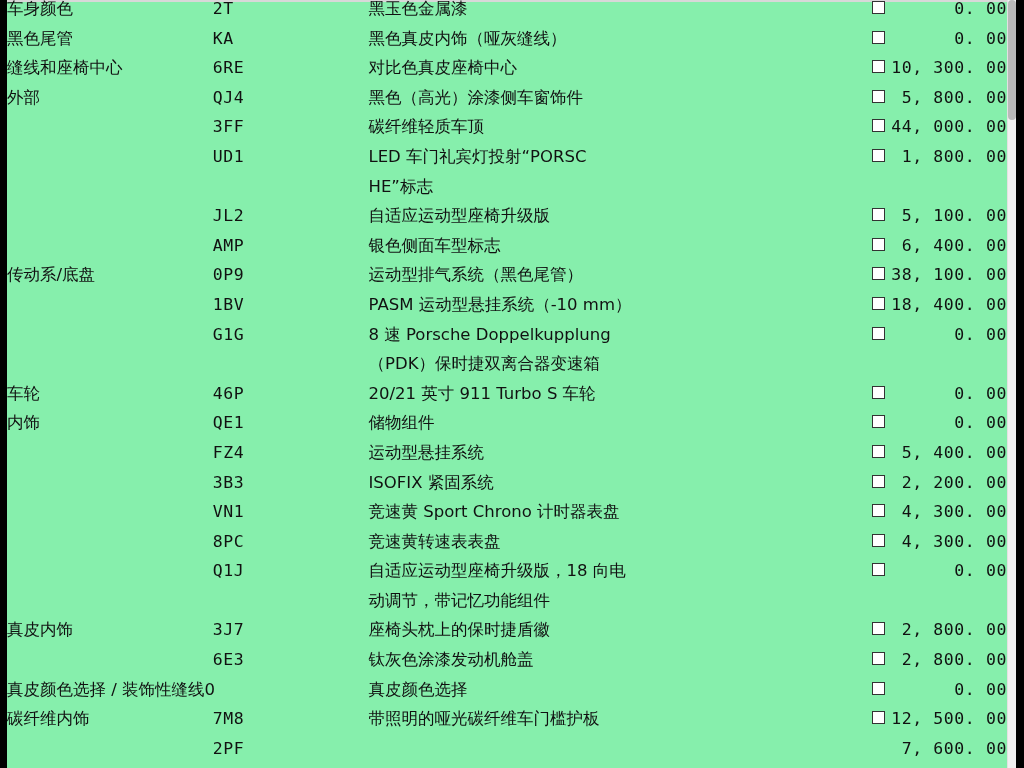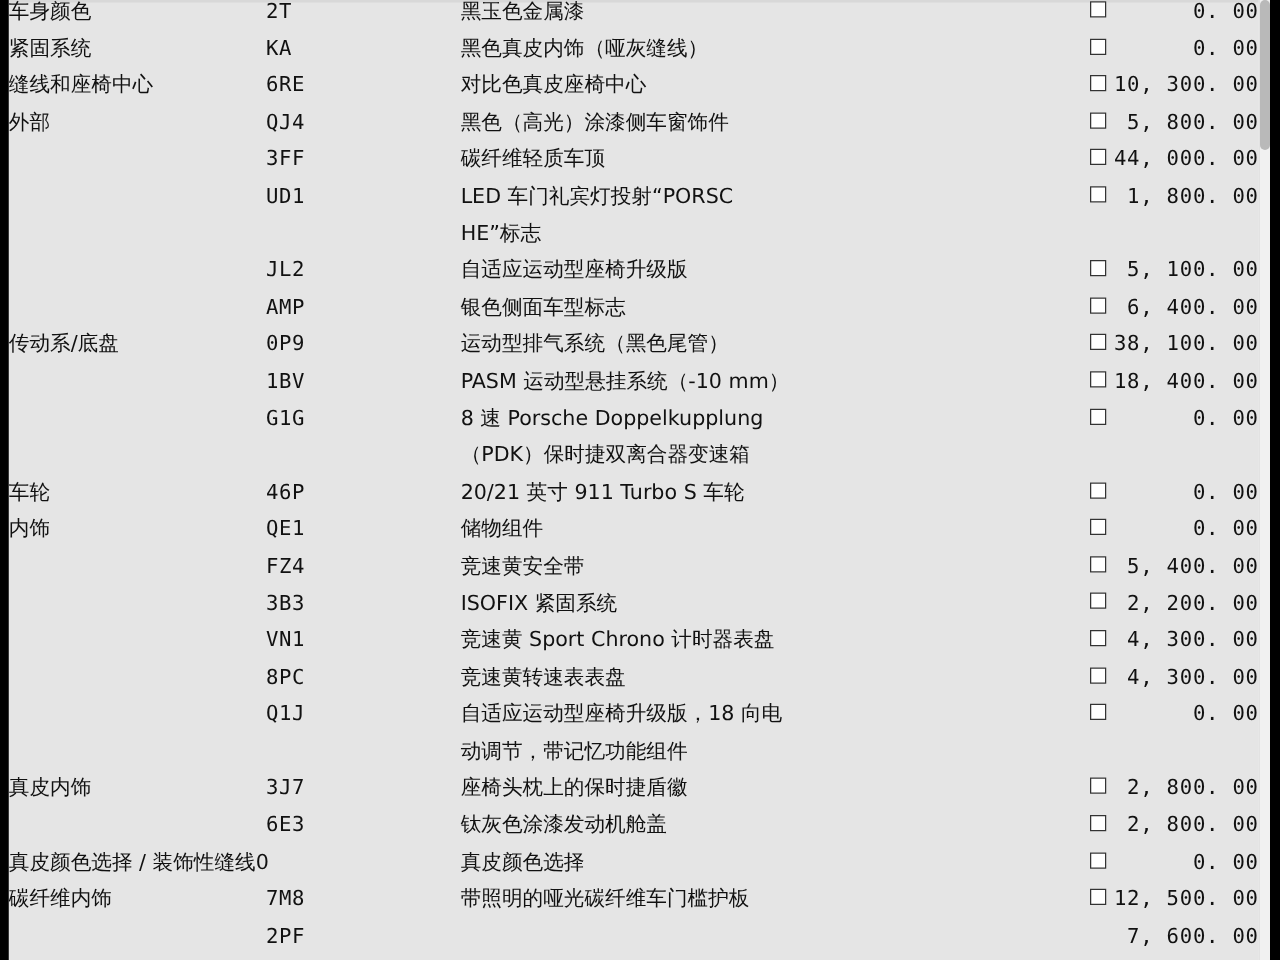--- a/index.html
+++ b/index.html
@@ -10,21 +10,21 @@
   body {
     width: 1024px;
     height: 768px;
     overflow: hidden;
     font-family: "DejaVu Sans", "Liberation Sans", sans-serif;
   }
   #page {
     position: relative;
     width: 1024px;
     height: 768px;
-    background: #e5e5e5;
+    background: #86efac;
     overflow: hidden;
   }
   
   .top-rule {
     position: absolute;
     left: 0;
     top: 0;
     width: 1024px;
     height: 2px;
     background: #d8d8d8;
@@ -141,21 +141,21 @@
     </colgroup>
     <tbody id="rows-body">
         <tr class="row-tall">
           <td class="group">车身颜色</td>
           <td class="code">2T</td>
           <td class="desc"><span>黑玉色金属漆</span></td>
           <td class="box"><span class="chk"></span></td>
           <td class="price">0. 00</td>
         </tr>
         <tr class="row-tall">
-          <td class="group">紧固系统</td>
+          <td class="group">黑色尾管</td>
           <td class="code">KA</td>
           <td class="desc"><span>黑色真皮内饰（哑灰缝线）</span></td>
           <td class="box"><span class="chk"></span></td>
           <td class="price">0. 00</td>
         </tr>
         <tr class="row-tall">
           <td class="group">缝线和座椅中心</td>
           <td class="code">6RE</td>
           <td class="desc"><span>对比色真皮座椅中心</span></td>
           <td class="box"><span class="chk"></span></td>
@@ -227,21 +227,21 @@
         <tr class="row-tall">
           <td class="group">内饰</td>
           <td class="code">QE1</td>
           <td class="desc"><span>储物组件</span></td>
           <td class="box"><span class="chk"></span></td>
           <td class="price">0. 00</td>
         </tr>
         <tr class="row-tall">
           <td class="group"></td>
           <td class="code">FZ4</td>
-          <td class="desc"><span>竞速黄安全带</span></td>
+          <td class="desc"><span>运动型悬挂系统</span></td>
           <td class="box"><span class="chk"></span></td>
           <td class="price">5, 400. 00</td>
         </tr>
         <tr class="row-tall">
           <td class="group"></td>
           <td class="code">3B3</td>
           <td class="desc"><span>ISOFIX 紧固系统</span></td>
           <td class="box"><span class="chk"></span></td>
           <td class="price">2, 200. 00</td>
         </tr>

